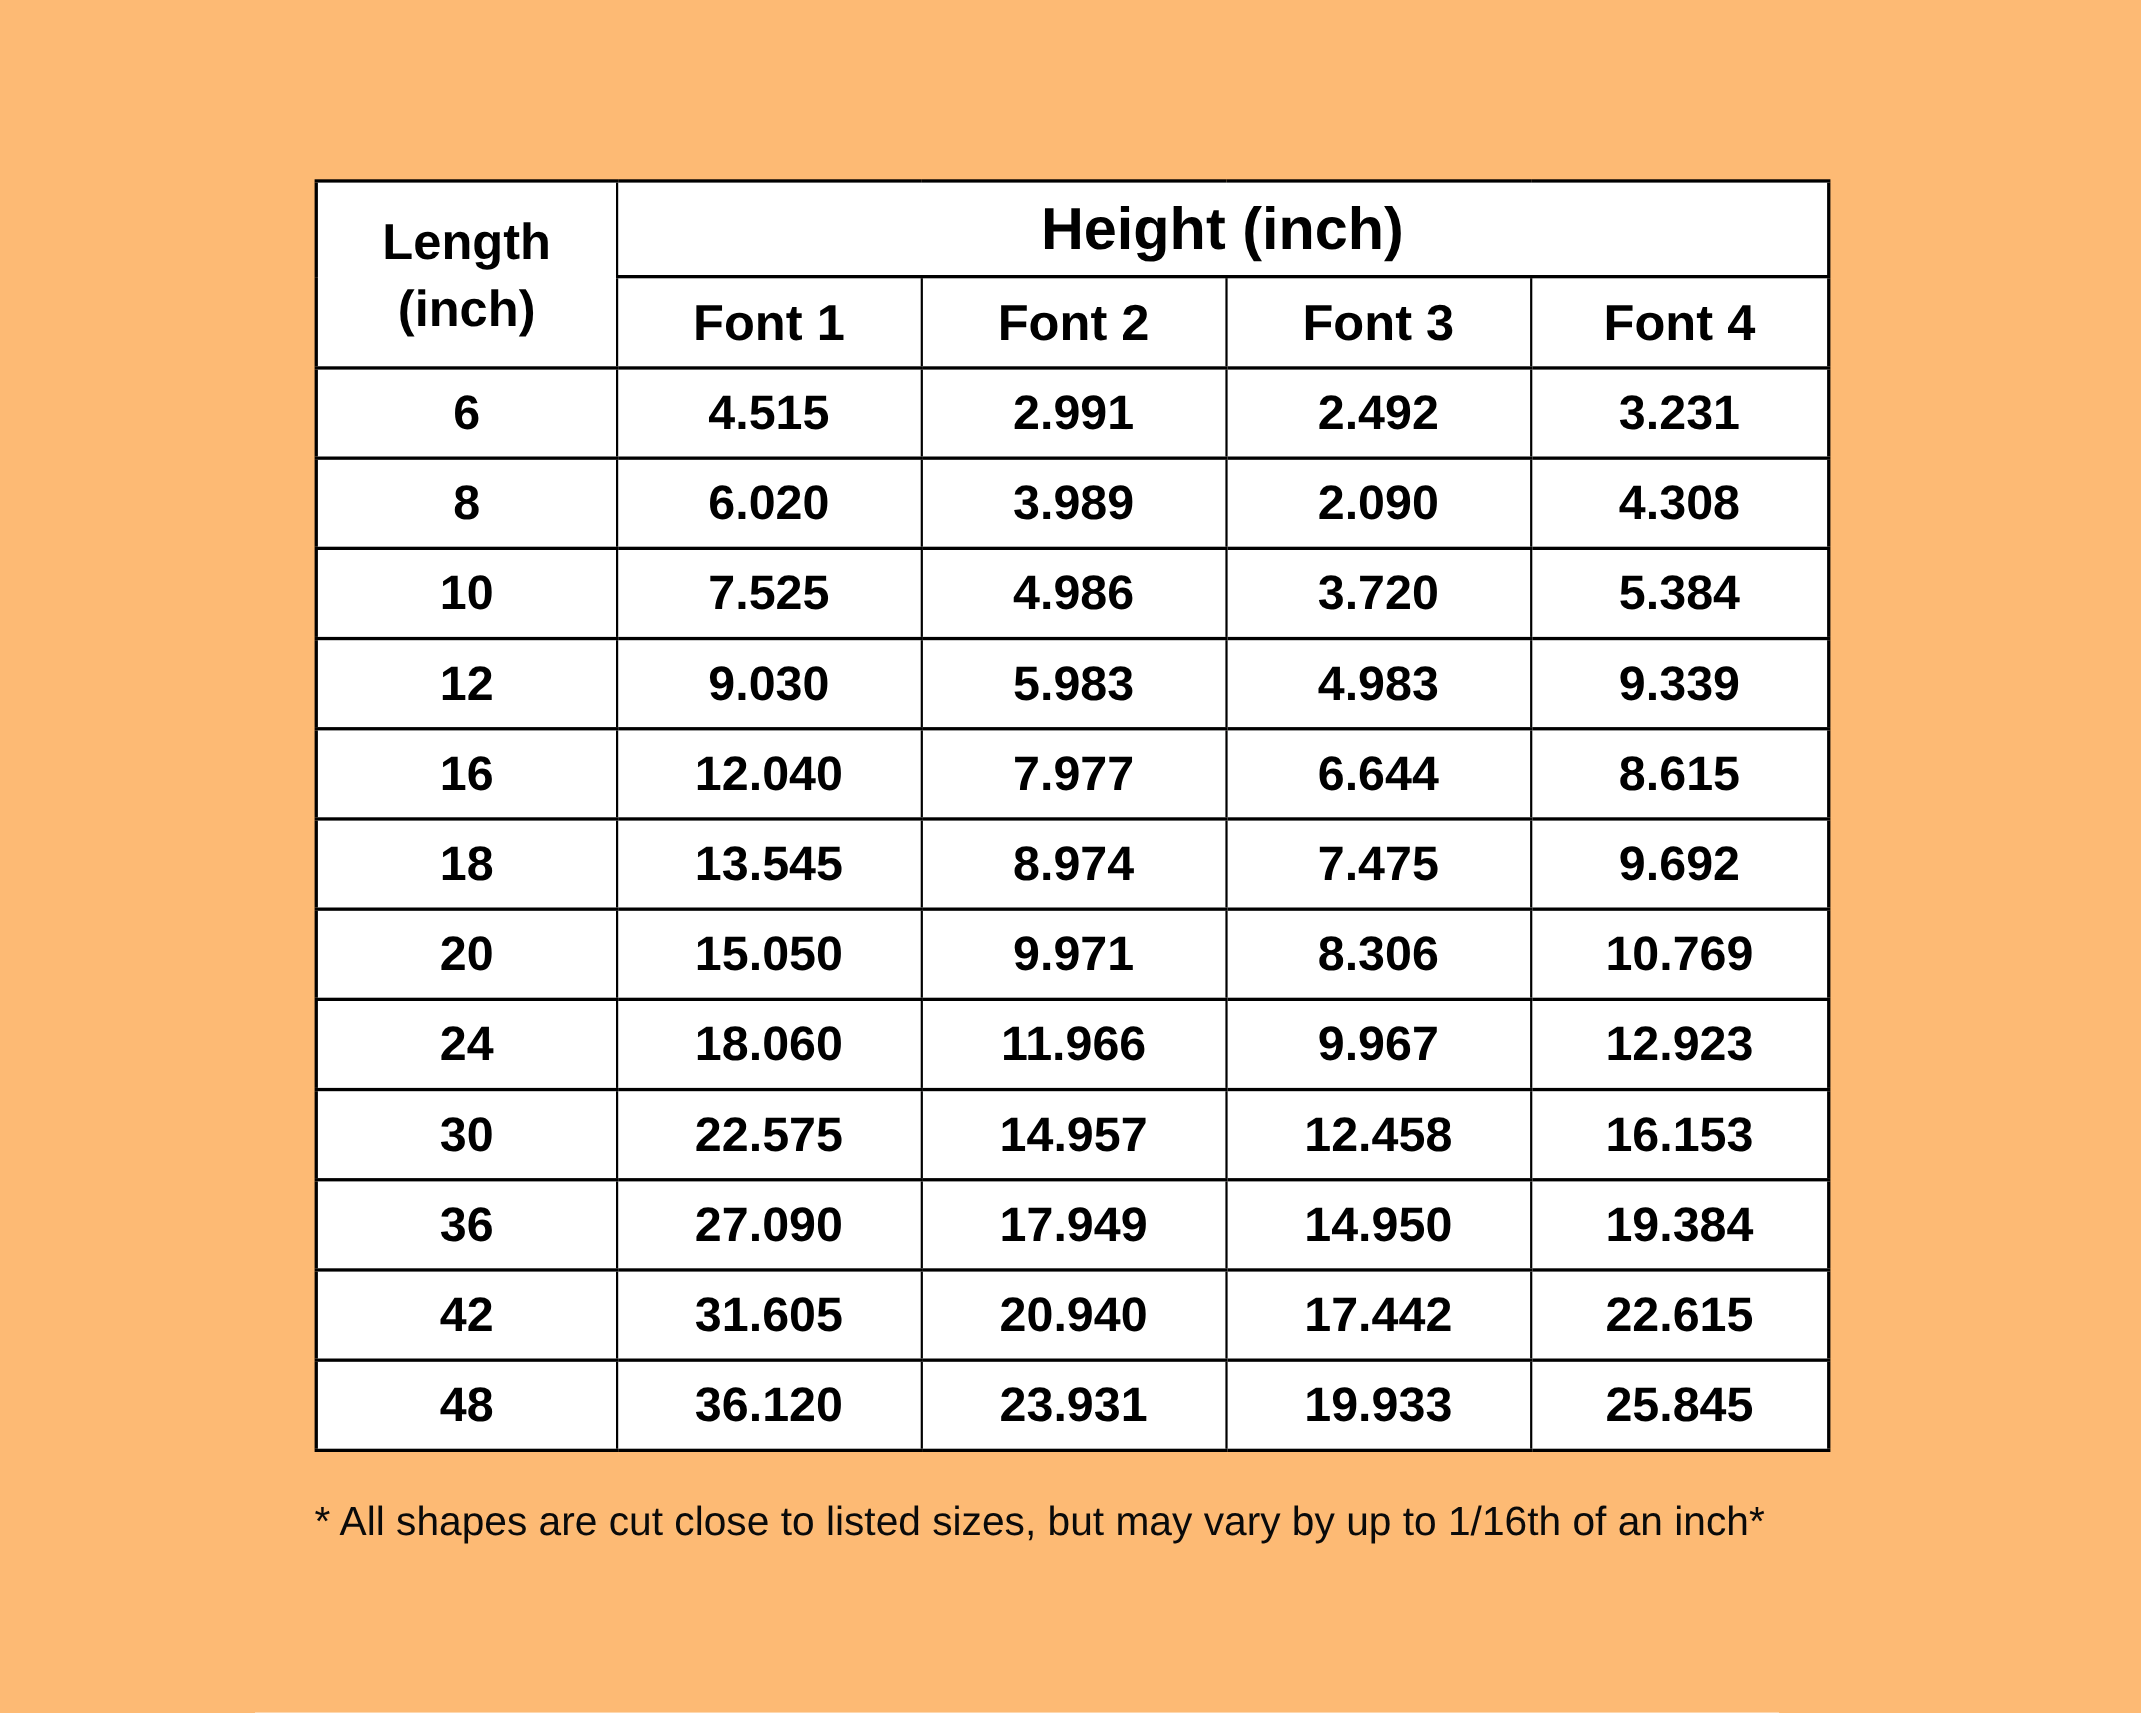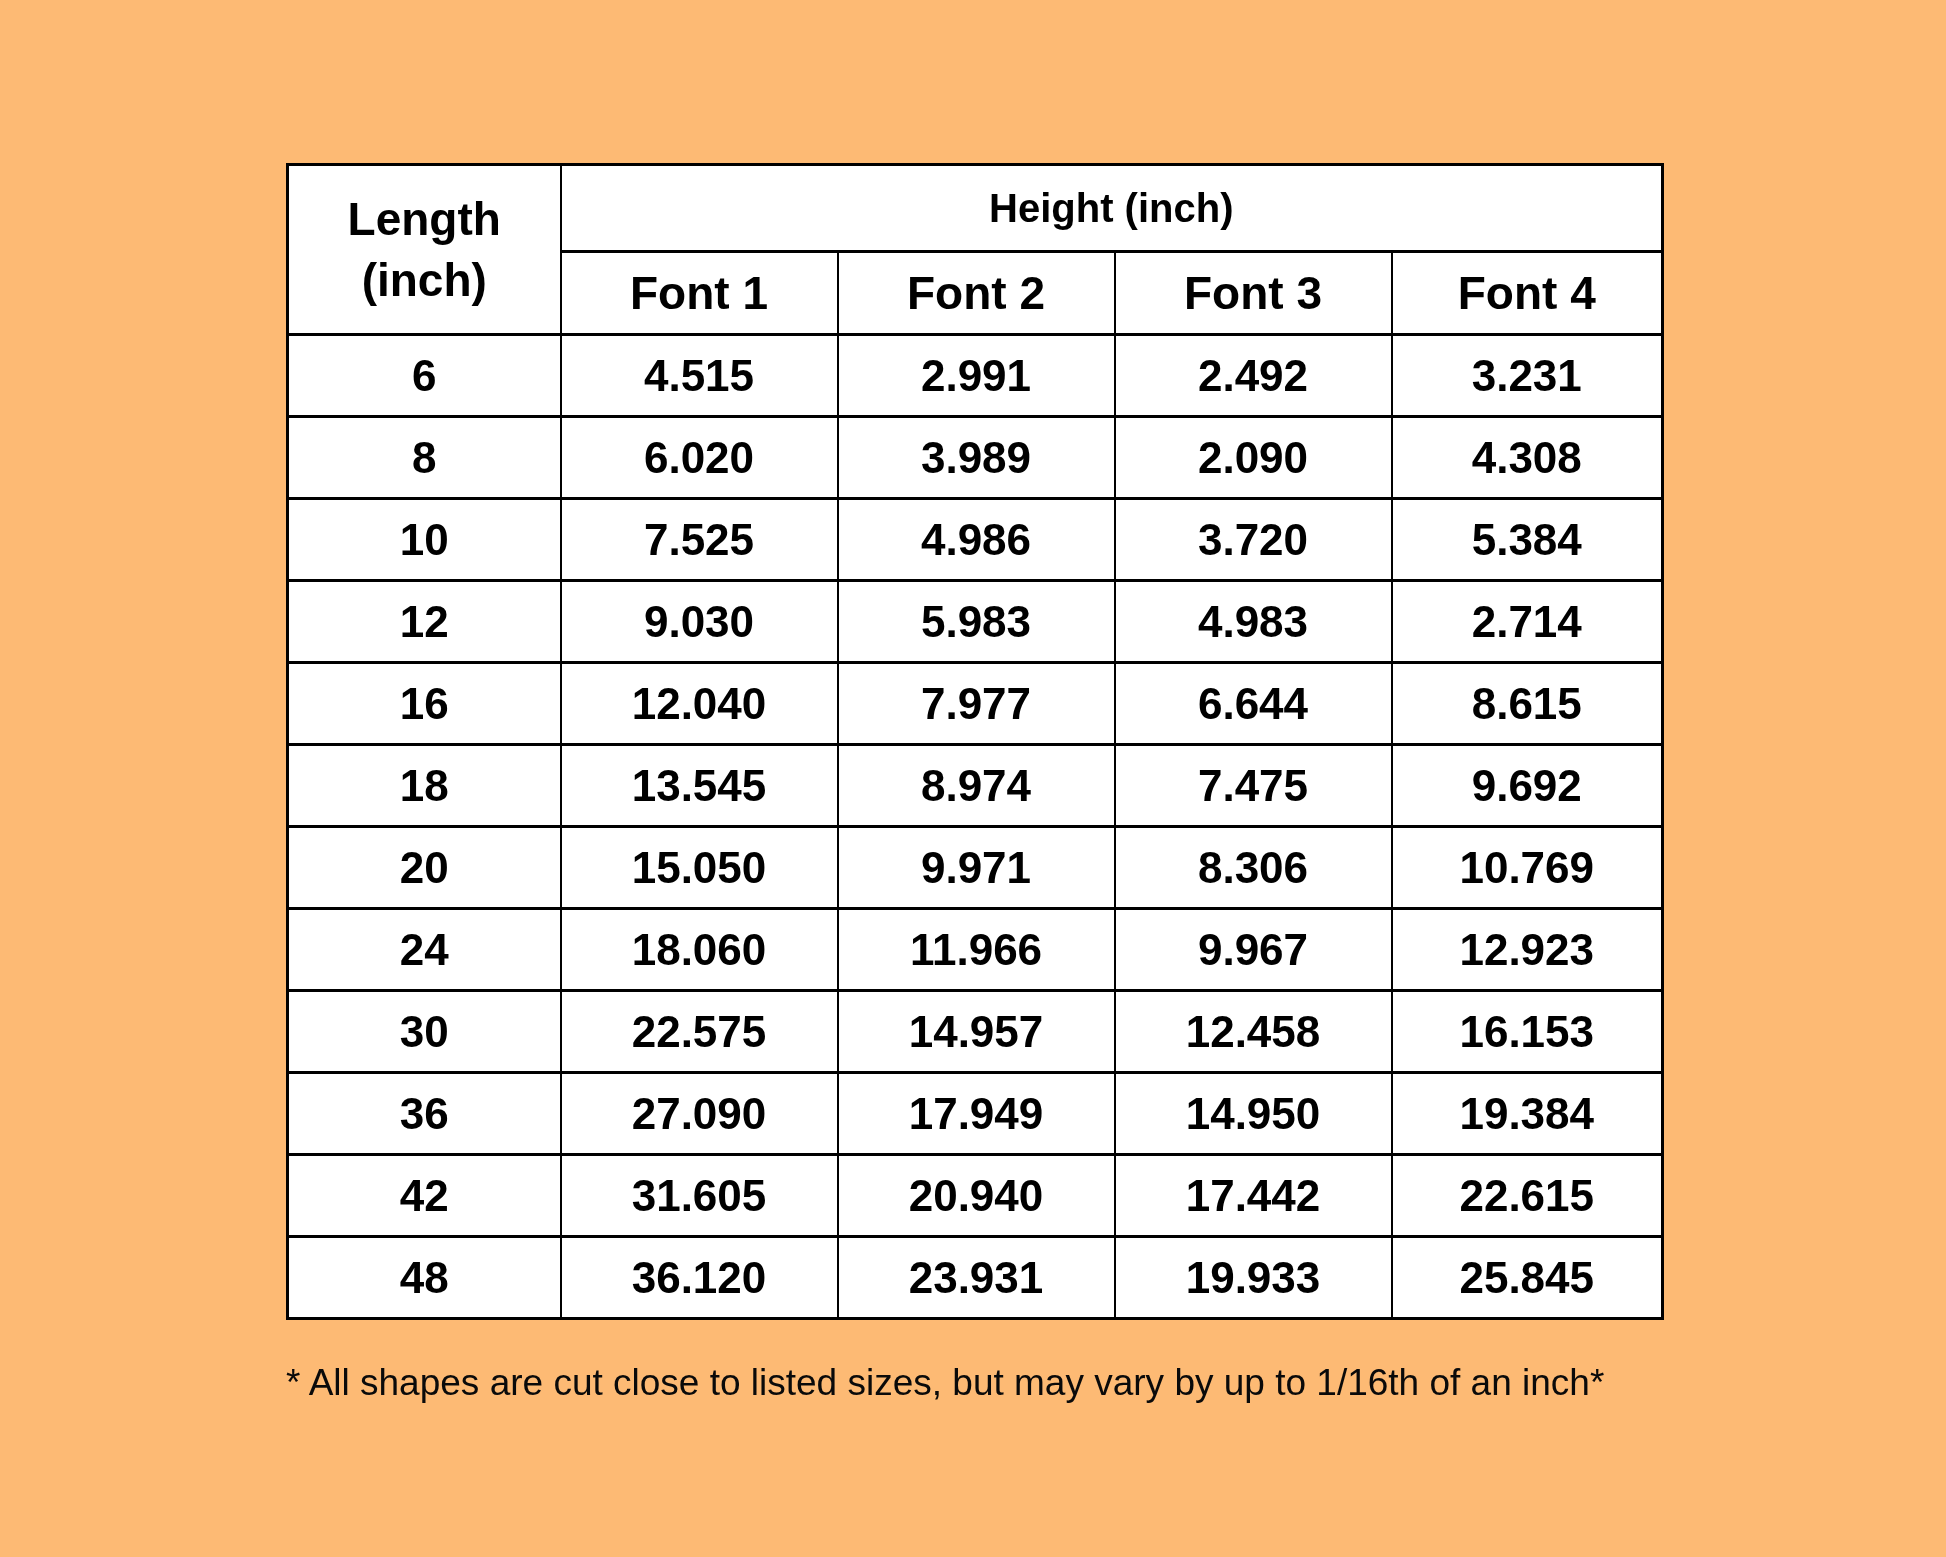--- a/index.html
+++ b/index.html
@@ -37,21 +37,21 @@
   }
   .hdr-length {
     font-size: 46px;
     line-height: 1.32;
   }
   .hdr-length .wrap {
     max-width: 180px;
     margin: 0 auto;
   }
   .hdr-height {
-    font-size: 40px;
+    font-size: 54px;
     height: 84px;
   }
   .hdr-font {
     font-size: 46px;
     height: 80px;
   }
   .data-row td {
     font-size: 44px;
     height: 79px;
   }
@@ -112,21 +112,21 @@
           <td>7.525</td>
           <td>4.986</td>
           <td>3.720</td>
           <td>5.384</td>
         </tr>
         <tr class="data-row">
           <td>12</td>
           <td>9.030</td>
           <td>5.983</td>
           <td>4.983</td>
-          <td>2.714</td>
+          <td>9.339</td>
         </tr>
         <tr class="data-row">
           <td>16</td>
           <td>12.040</td>
           <td>7.977</td>
           <td>6.644</td>
           <td>8.615</td>
         </tr>
         <tr class="data-row">
           <td>18</td>

